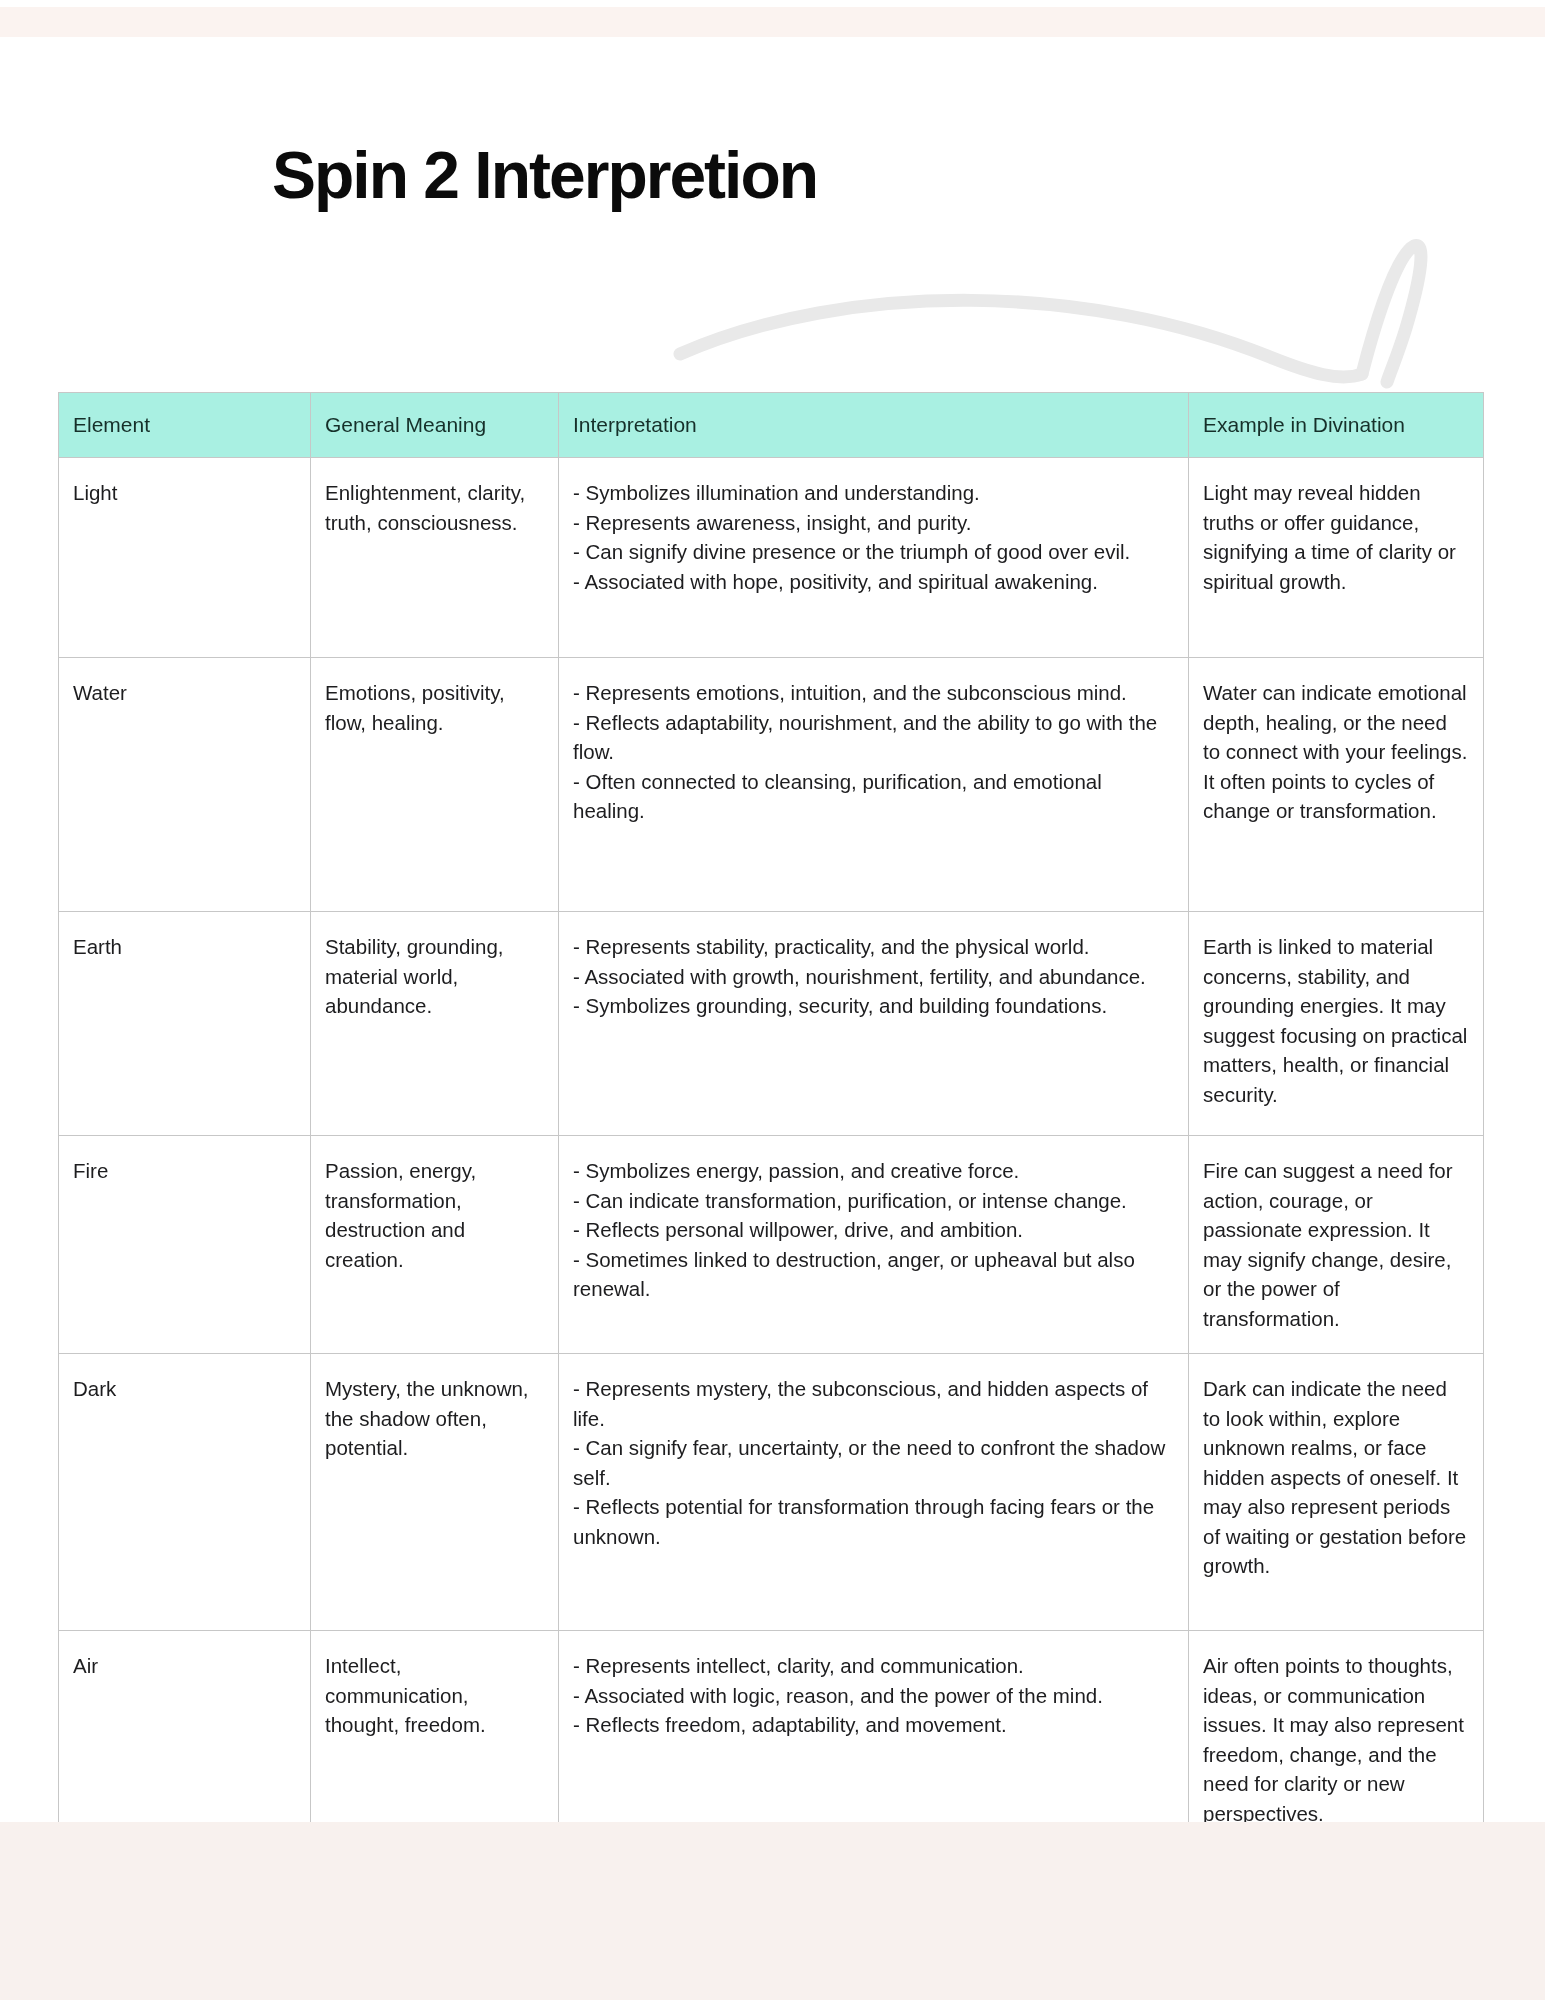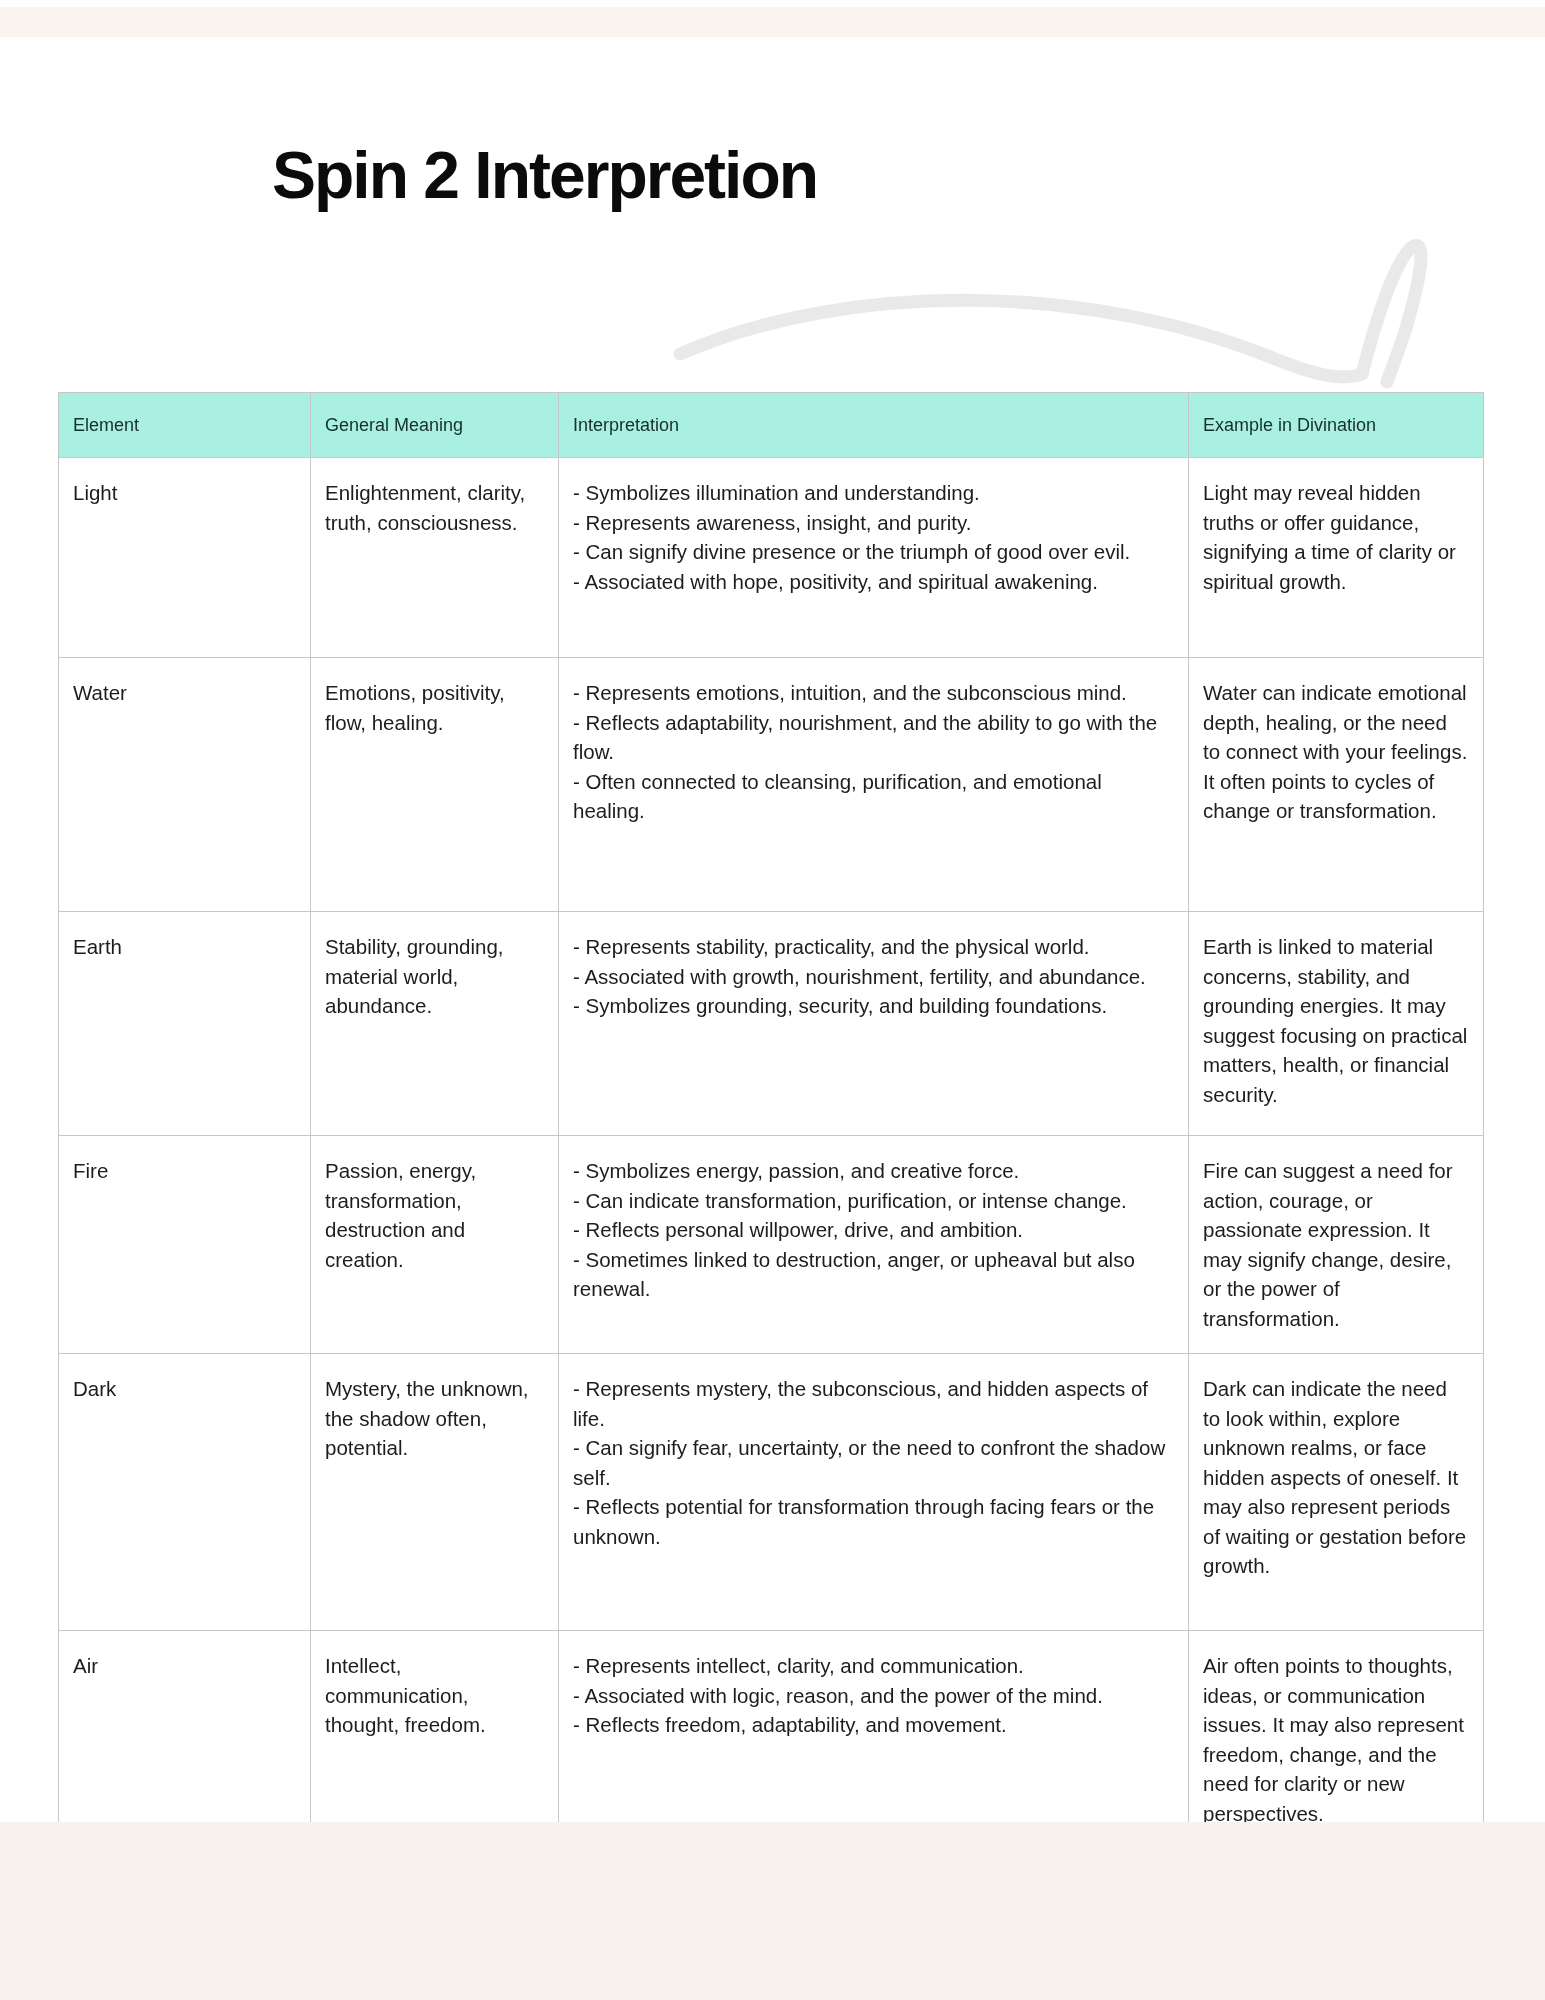--- a/index.html
+++ b/index.html
@@ -37,21 +37,21 @@
   table.interp th, table.interp td{
     border:1px solid #c7c7c7;
     vertical-align:top;
     text-align:left;
     background:#ffffff;
   }
   table.interp th{
     background:#a9f0e2;
     color:#16302a;
     font-weight:normal;
-    font-size:18px;
+    font-size:21px;
     height:52px;
     padding:6px 14px;
     vertical-align:middle;
   }
   table.interp td{
     font-size:20.5px;
     line-height:29.5px;
     padding:20px 14px;
   }
   td.c-gm{padding-right:40px;}

